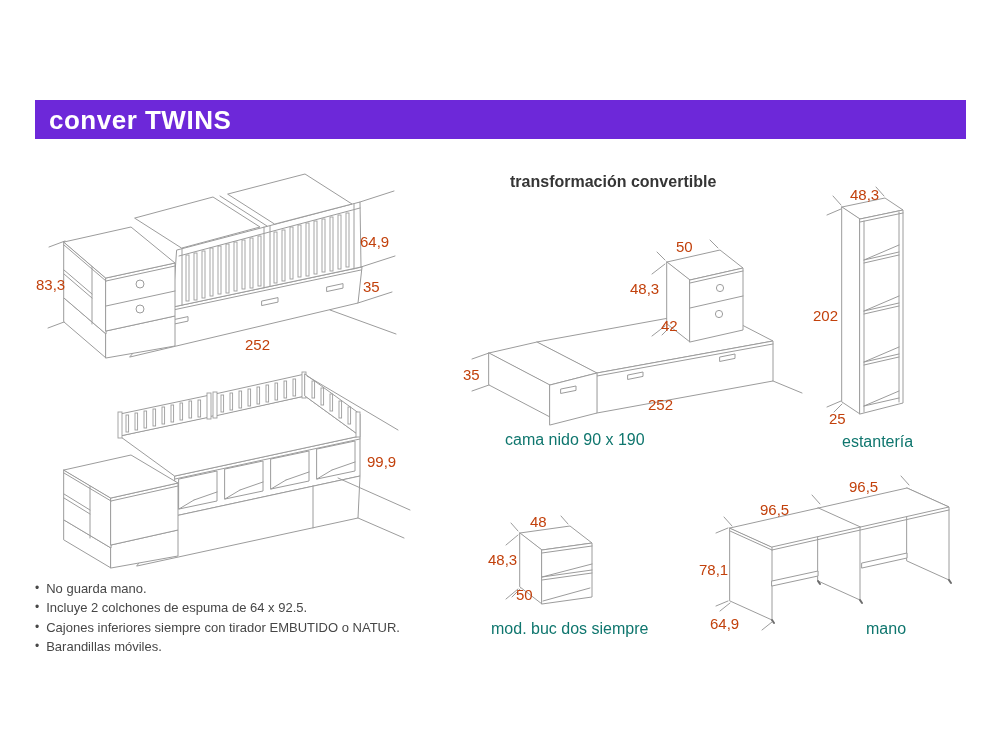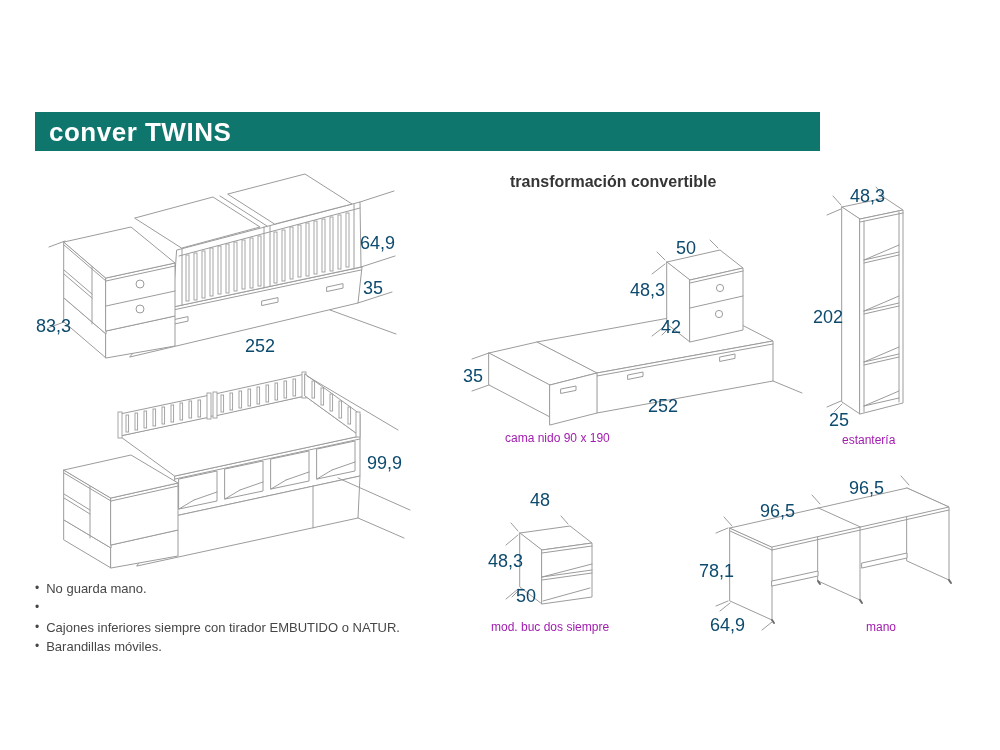--- a/index.html
+++ b/index.html
@@ -1,22 +1,22 @@
 <!DOCTYPE html>
 <html><head>
 <meta charset="utf-8">
 <style>
   html,body{margin:0;padding:0;background:#fff;}
   #page{position:relative;width:1000px;height:750px;background:#ffffff;overflow:hidden;
         font-family:"Liberation Sans",sans-serif;}
-  .hdr{position:absolute;left:35px;top:100px;width:785px;height:39px;background:#0f766e;margin-top:12px;}
+  .hdr{position:absolute;left:35px;top:100px;width:931px;height:39px;background:#6d28d9;}
   .hdr .t{color:#ffffff;font-size:26px;font-weight:bold;letter-spacing:.5px;
           padding:5px 0 0 14px;white-space:nowrap;}
-  .dim{position:absolute;font-size:18px;color:#0c4a6e;white-space:nowrap;}
-  .lbl{position:absolute;font-size:12px;color:#a21caf;white-space:nowrap;}
+  .dim{position:absolute;font-size:15px;color:#c2410c;white-space:nowrap;}
+  .lbl{position:absolute;font-size:16px;color:#0f766e;white-space:nowrap;}
   .sect{position:absolute;font-size:16px;font-weight:bold;color:#353535;white-space:nowrap;}
   svg.draw{position:absolute;overflow:visible;}
   svg.draw path,svg.draw line{stroke:#9c9c9c;stroke-width:1;fill:none;stroke-linejoin:round;stroke-linecap:round;}
   svg.draw path.f{fill:#ffffff;}
   svg.draw rect{fill:#ffffff;stroke:#9c9c9c;stroke-width:0.9;}
   svg.draw circle{fill:#ffffff;stroke:#9c9c9c;stroke-width:1;}
   svg.draw line.ft{stroke:#6d6d6d;stroke-width:2;}
   .notes{position:absolute;left:35px;top:579px;width:400px;font-size:13px;color:#474747;}
   .notes .n{display:flex;gap:7px;line-height:19.4px;}
   .notes .b{font-size:12px;}
@@ -88,21 +88,21 @@
     <path d="M34,75 L76,111"></path>
       <path d="M76,111 L145,96"></path>
 
     <path d="M35,71 L19,77"></path>
       <path d="M34,152 L18,158"></path>
     <path d="M330,32 L364,21"></path>
       <path d="M331,97 L365,86"></path>
       <path d="M328,133 L362,122"></path>
     <path d="M300,140 L366,164"></path>
   </svg>
-  <div class="dim" style="left:36px;top:276px;margin-top:40px;">83,3</div>
+  <div class="dim" style="left:36px;top:276px;">83,3</div>
   <div class="dim" style="left:360px;top:233px;">64,9</div>
   <div class="dim" style="left:363px;top:278px;">35</div>
   <div class="dim" style="left:245px;top:336px;">252</div>
 
   <svg class="draw" style="left:30px;top:370px;" width="375" height="215" viewBox="0 0 375 215">
 
     <path class="f" d="M145,106 L330,66 L330,106 L145,146 Z"></path>
     <path class="f" d="M149,109 L187,101 L187,131 L149,139 Z"></path>
       <path d="M149,139 l15,-9"></path>
       <path d="M164,130 L187,122"></path>
@@ -247,21 +247,21 @@
     <path d="M62,72 L112,65"></path>
       <path d="M62,75 L112,68"></path>
       <path d="M62,72 L112,59"></path>
     <path d="M63,96 L110,83"></path>
     <path d="M38,26 L31,18"></path>
       <path d="M88,19 L81,11"></path>
     <path d="M38,30 L26,40"></path>
       <path d="M38,84 L26,94"></path>
     <path d="M40,84 L32,92"></path>
   </svg>
-  <div class="dim" style="left:530px;top:490px;">48</div>
+  <div class="dim" style="left:530px;top:513px;">48</div>
   <div class="dim" style="left:488px;top:551px;">48,3</div>
   <div class="dim" style="left:516px;top:586px;">50</div>
   <div class="lbl" style="left:491px;top:620px;">mod. buc dos siempre</div>
 
   <svg class="draw" style="left:690px;top:470px;" width="300" height="165" viewBox="0 0 300 165">
     <path class="f" d="M40,58 L82,77 L82,150 L40,131 Z"></path>
     <path class="f" d="M128,38 L170,57 L170,130 L128,111 Z"></path>
     <path class="f" d="M217,18 L259,37 L259,110 L217,91 Z"></path>
     <path class="f" d="M82,111 L128,101 L128,106 L82,116 Z"></path>
     <path class="f" d="M172,93 L217,83 L217,88 L172,98 Z"></path>
@@ -287,20 +287,21 @@
   <div class="dim" style="left:710px;top:615px;">64,9</div>
   <div class="lbl" style="left:866px;top:620px;">mano</div>
 
   <div class="notes">
     <div class="n">
       <span class="b">•</span>
       <span>No guarda mano.</span>
       </div>
     <div class="n">
       <span class="b">•</span>
+      <span>Incluye 2 colchones de espuma de 64 x 92.5.</span>
       </div>
     <div class="n">
       <span class="b">•</span>
       <span>Cajones inferiores siempre con tirador EMBUTIDO o NATUR.</span>
       </div>
     <div class="n">
       <span class="b">•</span>
       <span>Barandillas móviles.</span>
       </div>
   </div>

